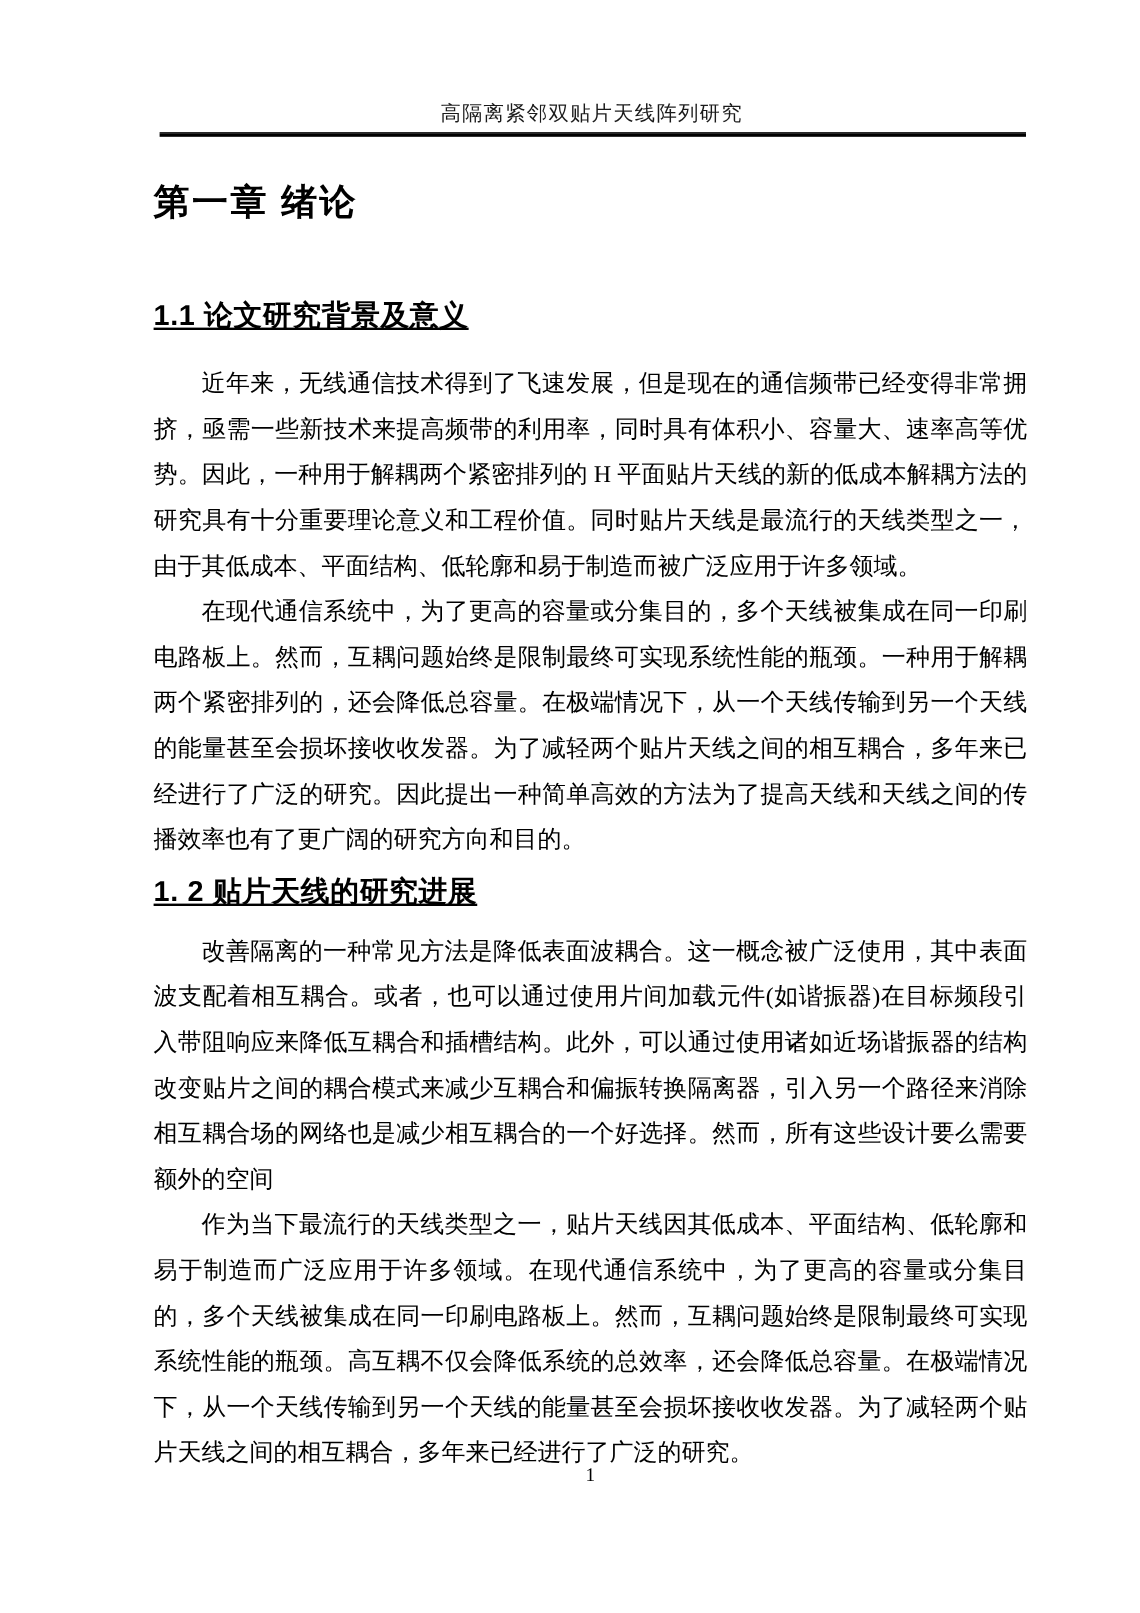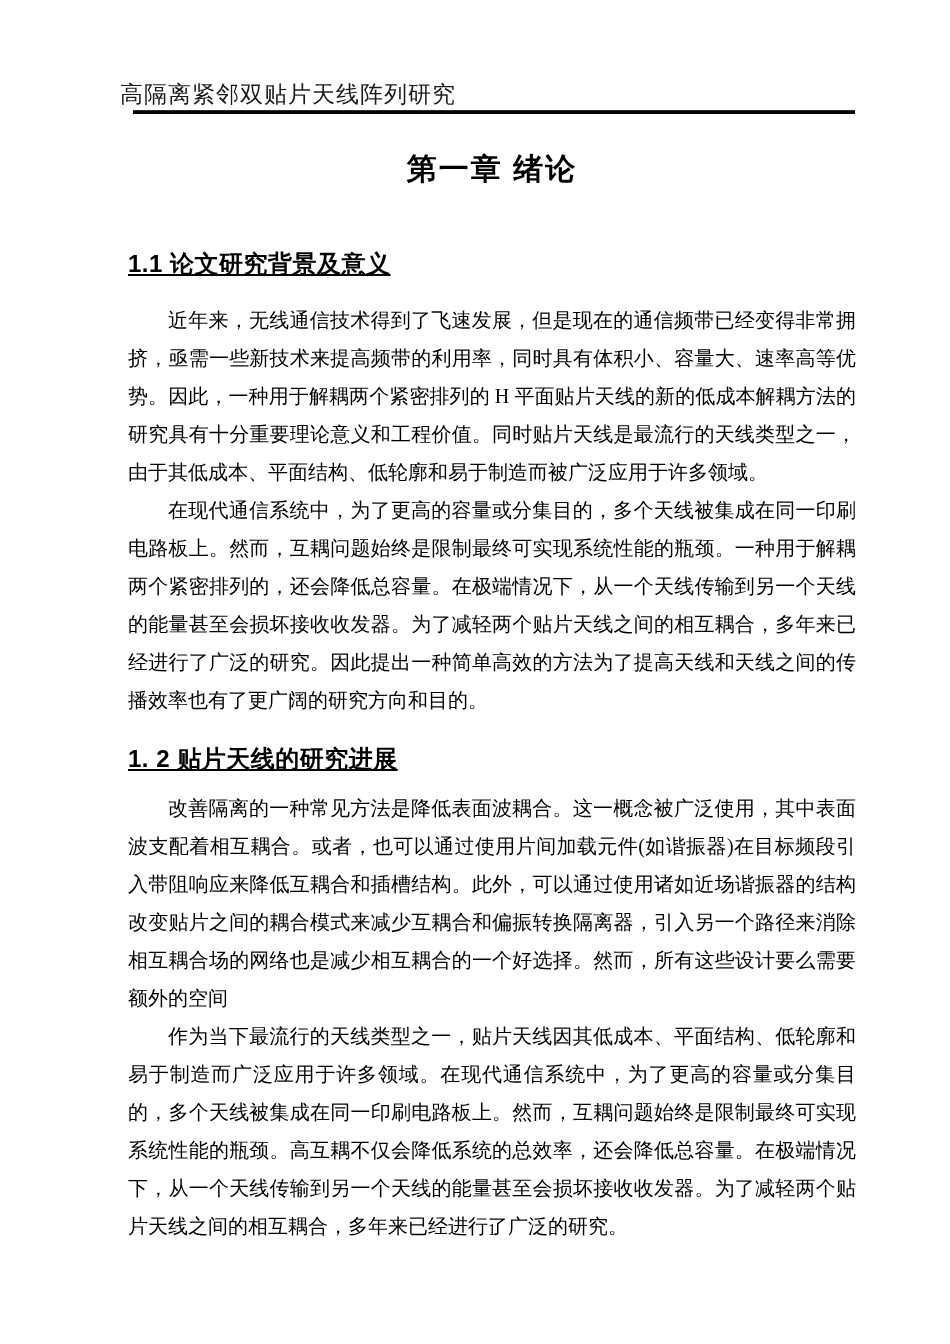--- a/index.html
+++ b/index.html
@@ -10,60 +10,61 @@
     height: 1344px;
     margin: 0 auto;
     background: #ffffff;
     color: #000000;
     font-family: "Liberation Serif", serif;
     overflow: hidden;
   }
   .running-head {
     position: absolute;
     top: 85px;
-    left: 120px;
+    left: 130px;
     right: 94px;
-    font-size: 23px;
+    text-align: center;
+    font-size: 17px;
     line-height: 20px;
     color: #1a1a1a;
     letter-spacing: 1px;
   }
   .header-rule {
     position: absolute;
     top: 110px;
     left: 133px;
     right: 95px;
     height: 2px;
     border-top: 1px solid #2a2a2a;
     border-bottom: 3px solid #000000;
   }
   .content {
     position: absolute;
     top: 148px;
     left: 128px;
     right: 94px;
   }
   .chapter-title {
-    text-align: center;
+    text-align: left;
     font-family: "Liberation Sans", sans-serif;
     font-weight: 700;
     font-size: 30px;
     line-height: 42px;
     letter-spacing: 2px;
   }
   h2.sec {
     font-family: "Liberation Sans", sans-serif;
     font-weight: 700;
     font-size: 24px;
     line-height: 34px;
     letter-spacing: 0.5px;
     text-decoration: underline;
   }
   h2.sec-1 { margin-top: 57px; }
-  h2.sec-2 { margin-top: 23px; margin-bottom: 13px; }
+  h2.sec-2 { margin-top: 8px; margin-bottom: 13px; }
   .content p {
     font-size: 20px;
     line-height: 38px;
     text-align: justify;
     text-indent: 2em;
     word-break: break-all;
   }
   .content p.first-para { margin-top: 20px; }
   .page-footer {
     position: absolute;

